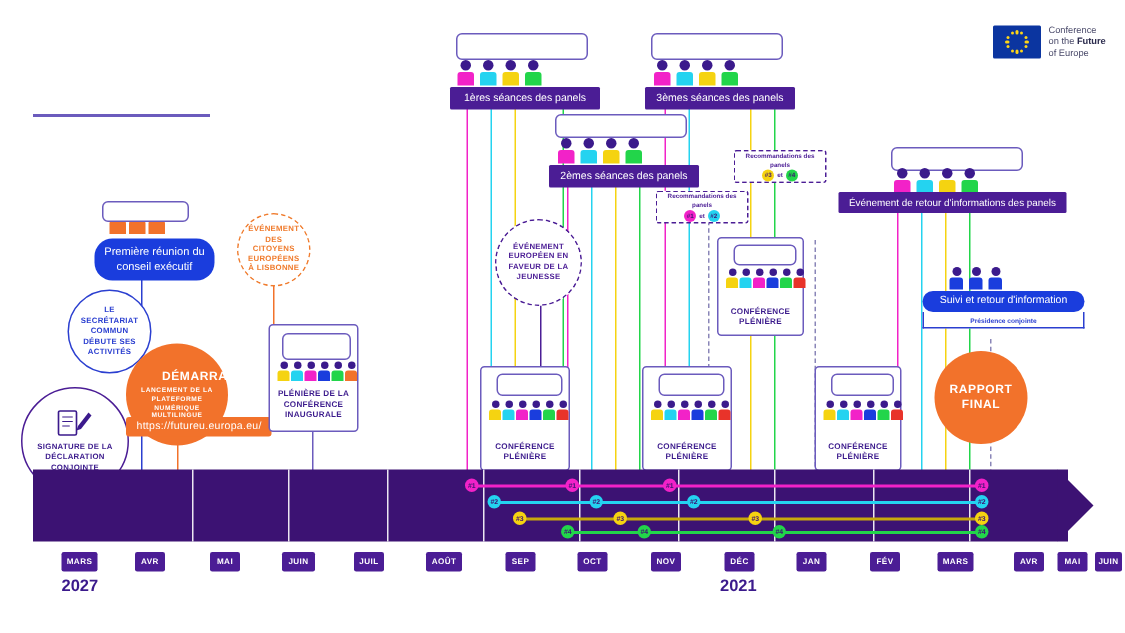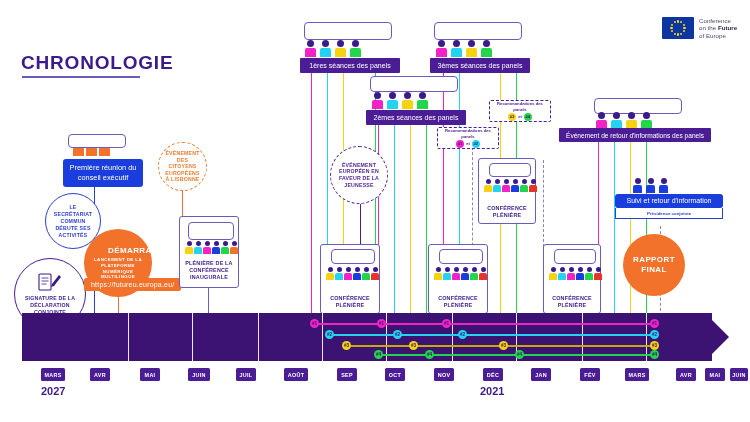--- a/index.html
+++ b/index.html
@@ -62,21 +62,21 @@
   .year{position:absolute;top:385px;font-size:11px;font-weight:bold;color:#3b1a8c;}
 
   
   .vrule{position:absolute;width:1.4px;}
 
   
   .card-blue{
     position:absolute;background:#1a3ddd;color:#fff;
     font-size:7.4px;line-height:10px;text-align:center;
     display:flex;align-items:center;justify-content:center;
-    padding:4px 6px;box-sizing:border-box;border-radius:3px;
+    padding:4px 6px;box-sizing:border-box;border-radius:12px;
   }
   .card-purple{
     position:absolute;background:#4b1d95;color:#fff;
     font-size:7px;line-height:9px;text-align:center;
     display:flex;align-items:center;justify-content:center;
     padding:3px 6px;box-sizing:border-box;border-radius:1px;
   }
 
   
   .screen-box{
@@ -136,21 +136,20 @@
     padding:3px 7px;border-radius:2px;letter-spacing:.2px;
   }
   .subcap{position:absolute;font-size:4.4px;color:#2b3fd0;text-align:center;font-weight:bold;}
   .dash-v{position:absolute;width:0;border-left:1.2px dashed #8a86b8;}
 </style>
 </head>
 <body>
 
 <div id="stage">
 
-  <div id="title">CHRONOLOGIE</div>
   <div id="title-rule"></div>
 
   <div id="eu-logo">
     <div id="eu-flag">
         <i style="left: 14.9px; top: 3.4px;"></i>
         <i style="left: 18.15px; top: 4.27083px;"></i>
         <i style="left: 20.5292px; top: 6.65px;"></i>
         <i style="left: 21.4px; top: 9.9px;"></i>
         <i style="left: 20.5292px; top: 13.15px;"></i>
         <i style="left: 18.15px; top: 15.5292px;"></i>

